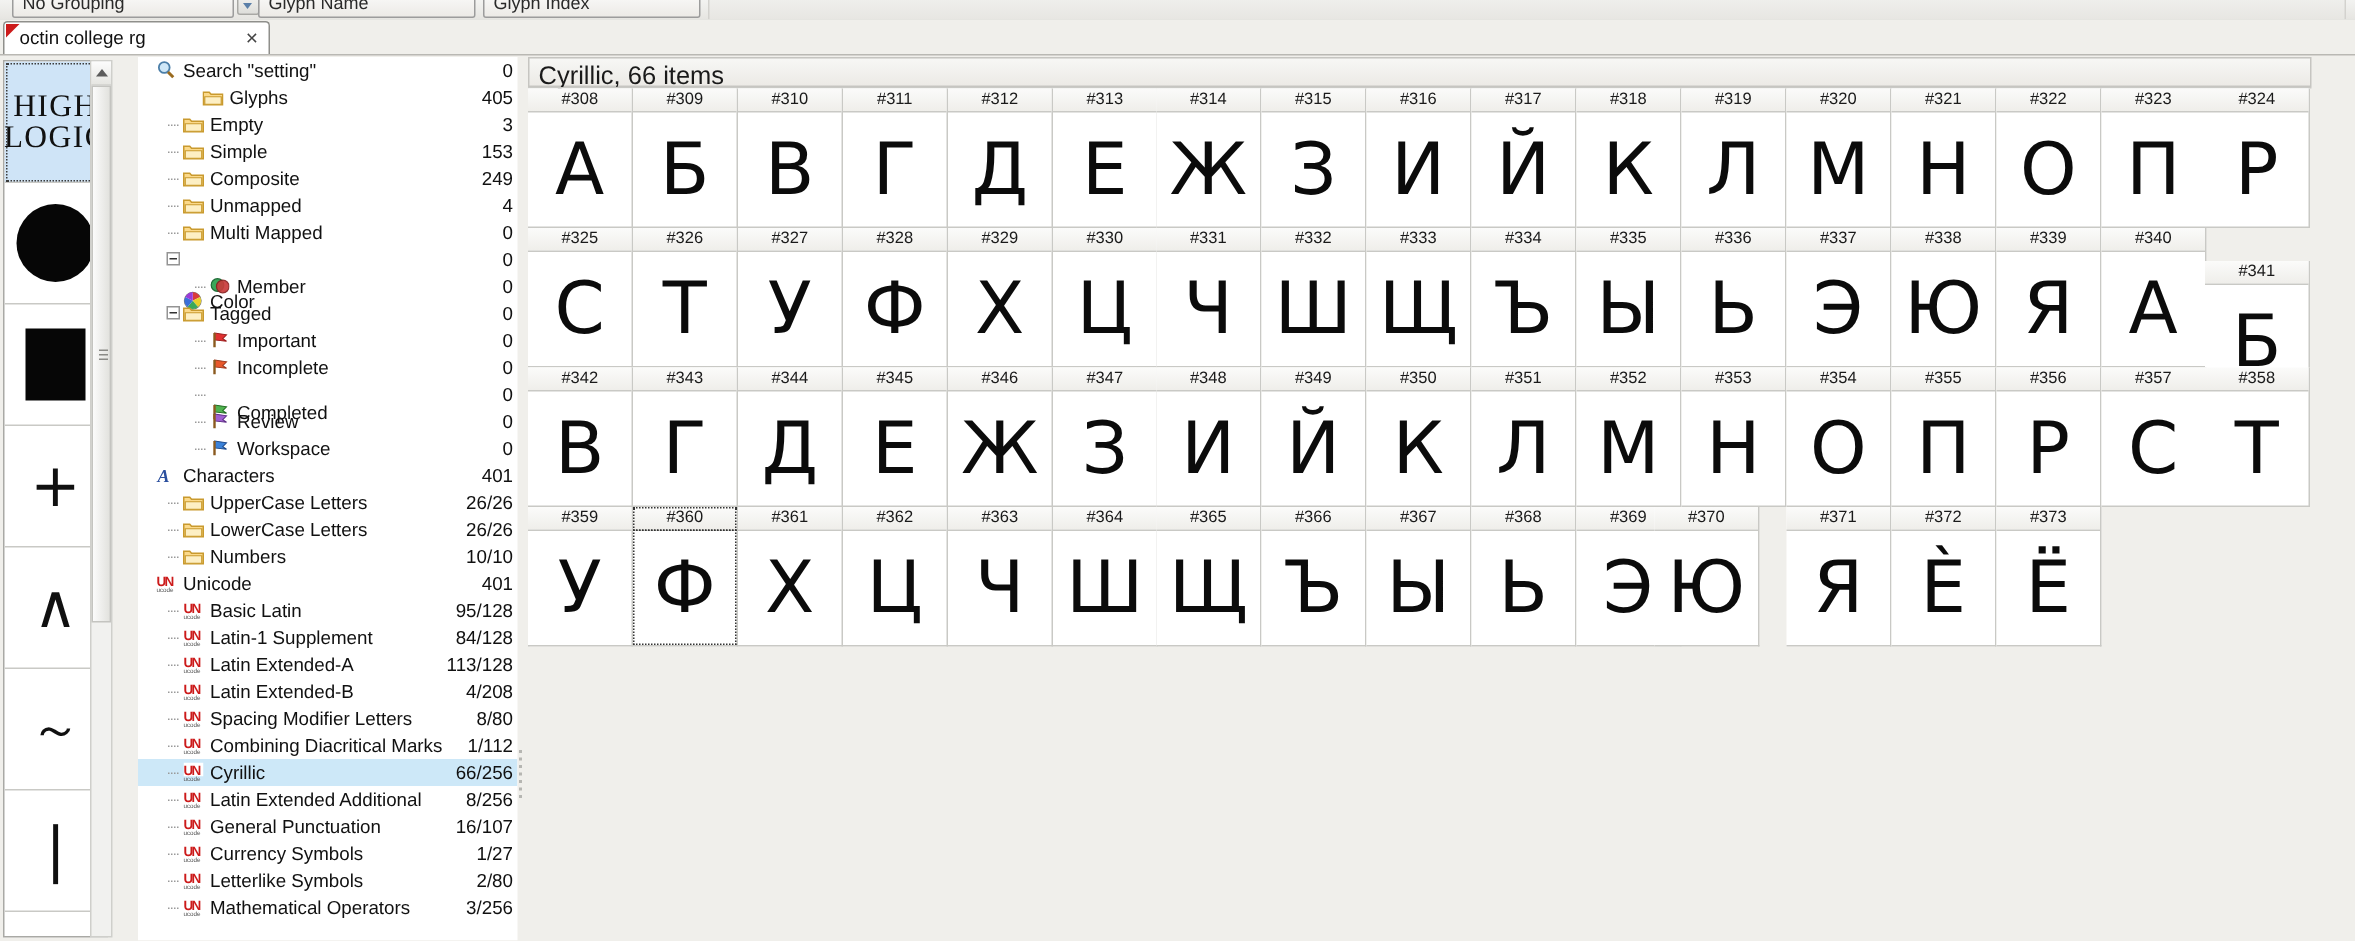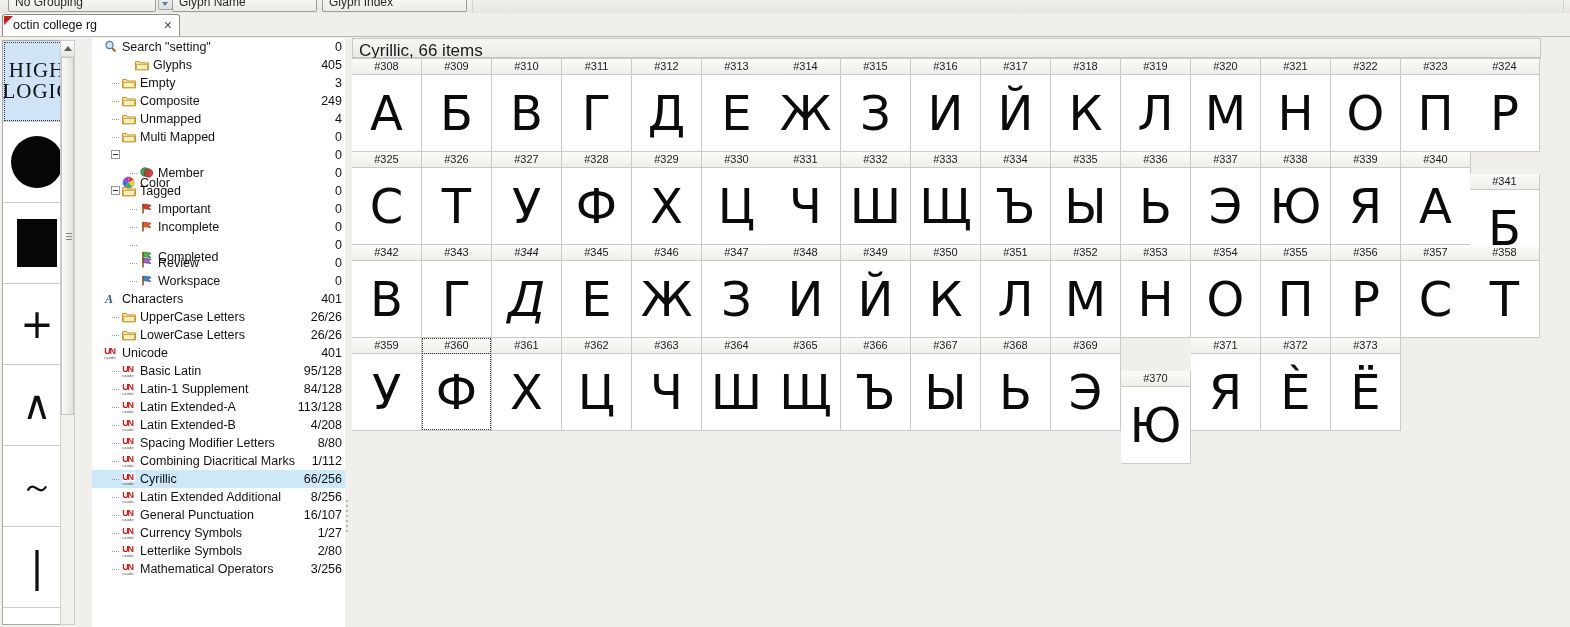--- a/index.html
+++ b/index.html
@@ -272,20 +272,28 @@
               <path d="M0.5 2.5h4l1.2 1.4H13.5v7H0.5z" fill="#fbd98a" stroke="#c99a2e" stroke-width="1"></path>
               <path d="M1.5 5.5h11v5h-11z" fill="#fdefc4" stroke="#c99a2e" stroke-width="0.8"></path>
             </svg></span><span>Empty</span></span>
         <span class="tcount">3</span>
       </div>
       <div class="trow">
         <span class="dots" style="left: 14px;"></span>
         <span class="tlabel" style="left: 30px;"><span class="tico"><svg width="14" height="12" viewBox="0 0 14 12">
               <path d="M0.5 2.5h4l1.2 1.4H13.5v7H0.5z" fill="#fbd98a" stroke="#c99a2e" stroke-width="1"></path>
               <path d="M1.5 5.5h11v5h-11z" fill="#fdefc4" stroke="#c99a2e" stroke-width="0.8"></path>
+            </svg></span><span>Simple</span></span>
+        <span class="tcount">153</span>
+      </div>
+      <div class="trow">
+        <span class="dots" style="left: 14px;"></span>
+        <span class="tlabel" style="left: 30px;"><span class="tico"><svg width="14" height="12" viewBox="0 0 14 12">
+              <path d="M0.5 2.5h4l1.2 1.4H13.5v7H0.5z" fill="#fbd98a" stroke="#c99a2e" stroke-width="1"></path>
+              <path d="M1.5 5.5h11v5h-11z" fill="#fdefc4" stroke="#c99a2e" stroke-width="0.8"></path>
             </svg></span><span>Composite</span></span>
         <span class="tcount">249</span>
       </div>
       <div class="trow">
         <span class="dots" style="left: 14px;"></span>
         <span class="tlabel" style="left: 30px;"><span class="tico"><svg width="14" height="12" viewBox="0 0 14 12">
               <path d="M0.5 2.5h4l1.2 1.4H13.5v7H0.5z" fill="#fbd98a" stroke="#c99a2e" stroke-width="1"></path>
               <path d="M1.5 5.5h11v5h-11z" fill="#fdefc4" stroke="#c99a2e" stroke-width="0.8"></path>
             </svg></span><span>Unmapped</span></span>
         <span class="tcount">4</span>
@@ -380,20 +388,28 @@
             </svg></span><span>UpperCase Letters</span></span>
         <span class="tcount">26/26</span>
       </div>
       <div class="trow">
         <span class="dots" style="left: 14px;"></span>
         <span class="tlabel" style="left: 30px;"><span class="tico"><svg width="14" height="12" viewBox="0 0 14 12">
               <path d="M0.5 2.5h4l1.2 1.4H13.5v7H0.5z" fill="#fbd98a" stroke="#c99a2e" stroke-width="1"></path>
               <path d="M1.5 5.5h11v5h-11z" fill="#fdefc4" stroke="#c99a2e" stroke-width="0.8"></path>
             </svg></span><span>LowerCase Letters</span></span>
         <span class="tcount">26/26</span>
+      </div>
+      <div class="trow">
+        <span class="dots" style="left: 14px;"></span>
+        <span class="tlabel" style="left: 30px;"><span class="tico"><svg width="14" height="12" viewBox="0 0 14 12">
+              <path d="M0.5 2.5h4l1.2 1.4H13.5v7H0.5z" fill="#fbd98a" stroke="#c99a2e" stroke-width="1"></path>
+              <path d="M1.5 5.5h11v5h-11z" fill="#fdefc4" stroke="#c99a2e" stroke-width="0.8"></path>
+            </svg></span><span>Numbers</span></span>
+        <span class="tcount">10/10</span>
       </div>
       <div class="trow">
         <span class="tlabel" style="left: 12px;"><span class="tico"><svg width="14" height="13" viewBox="0 0 14 13">
               <rect x="0.5" y="0.5" width="13" height="9" fill="#ffffff"></rect>
               <text x="0.3" y="8.4" font-family="Liberation Sans, sans-serif" font-size="9" font-weight="bold" fill="#cc1b1b">U</text>
               <text x="5.6" y="8.4" font-family="Liberation Sans, sans-serif" font-size="9" font-weight="bold" fill="#cc1b1b">N</text>
               <text x="0.3" y="12.6" font-family="Liberation Sans, sans-serif" font-size="4.2" fill="#555">ucode</text>
             </svg></span><span>Unicode</span></span>
         <span class="tcount">401</span>
       </div>
@@ -675,21 +691,21 @@
         </div>
         <div class="grow">
           <div class="gcell" style="left: 0px;">
             <div class="ghdr">#342</div>
             <div class="gglyph">В</div>
           </div>
           <div class="gcell" style="left: 70px;">
             <div class="ghdr">#343</div>
             <div class="gglyph">Г</div>
           </div>
-          <div class="gcell" style="left: 140px; font-style: italic;">
+          <div class="gcell" style="left: 140px;">
             <div class="ghdr">#344</div>
             <div class="gglyph">Д</div>
           </div>
           <div class="gcell" style="left: 210px;">
             <div class="ghdr">#345</div>
             <div class="gglyph">Е</div>
           </div>
           <div class="gcell" style="left: 280px;">
             <div class="ghdr">#346</div>
             <div class="gglyph">Ж</div>
@@ -781,21 +797,21 @@
             <div class="gglyph">Ы</div>
           </div>
           <div class="gcell" style="left: 629px;">
             <div class="ghdr">#368</div>
             <div class="gglyph">Ь</div>
           </div>
           <div class="gcell" style="left: 699px; text-decoration: underline;">
             <div class="ghdr">#369</div>
             <div class="gglyph">Э</div>
           </div>
-          <div class="gcell" style="left: 769px; margin-top: 33px;">
+          <div class="gcell" style="left: 751px;">
             <div class="ghdr">#370</div>
             <div class="gglyph">Ю</div>
           </div>
           <div class="gcell" style="left: 839px;">
             <div class="ghdr">#371</div>
             <div class="gglyph">Я</div>
           </div>
           <div class="gcell" style="left: 909px;">
             <div class="ghdr">#372</div>
             <div class="gglyph">È</div>

